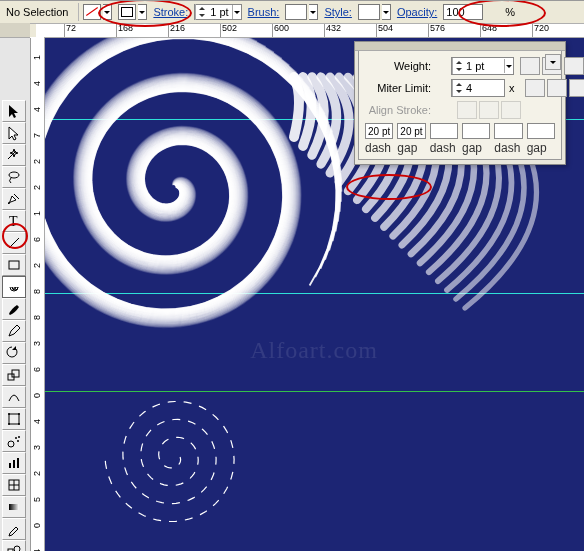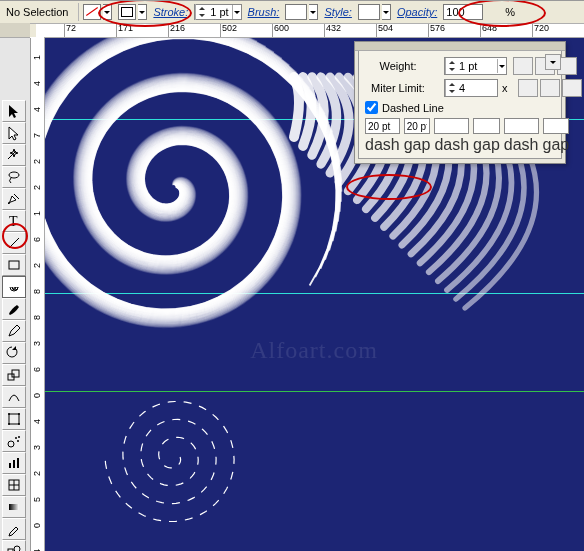--- a/index.html
+++ b/index.html
@@ -8,21 +8,21 @@
   .optbar{position:absolute;top:0;left:0;right:0;height:22px;display:flex;align-items:center;padding:0 6px;border-bottom:1px solid #b0b0b0;background:#ece9d8;z-index:5;}
   .optbar>*{margin-right:6px;}
   .sep{width:1px;height:18px;background:#b5b5b5;margin:0 4px;}
   .swatch-group{display:flex;align-items:center;gap:2px;}
   .swatch{width:16px;height:14px;border:1px solid #777;background:linear-gradient(45deg,#fff 45%,#fff 55%);position:relative;}
   .swatch.diag::after{content:"";position:absolute;left:1px;right:1px;top:6px;height:1px;background:#d00;transform:rotate(-35deg);}
   .swatch.hollow{background:#fff;}
   .swatch.hollow::after{content:"";position:absolute;left:2px;top:2px;right:2px;bottom:2px;border:1px solid #000;}
   .dd{width:8px;height:14px;border:1px solid #777;border-left:none;background:#fff;display:flex;align-items:center;justify-content:center;}
   .dd::before{content:"";border:3px solid transparent;border-top-color:#000;margin-top:3px;}
-  .lbl{color:#0a3ba7;text-decoration:underline;font-style:italic;}
+  .lbl{color:#0a3ba7;text-decoration:underline;}
   .numbox{width:34px;height:14px;border:1px solid #777;background:#fff;padding:0 2px;display:flex;align-items:center;}
   .smallbox{width:20px;height:14px;border:1px solid #777;background:#fff;}
   .annot{position:absolute;border:2px solid #c00;border-radius:50%;pointer-events:none;z-index:6;}
   .annot.a1{top:-2px;left:98px;width:90px;height:24px;}
   .annot.a2{top:-2px;left:458px;width:84px;height:24px;}
   
   .dock{position:absolute;top:22px;left:0;width:30px;height:14px;background:#d6d3c4;border-bottom:1px solid #aaa;z-index:5;}
   .h-ruler{position:absolute;top:22px;left:36px;right:0;height:14px;background:#fff;border-bottom:1px solid #aaa;overflow:hidden;z-index:4;}
   .h-ruler .majors{position:absolute;inset:0;}
   .h-ruler .tick{position:absolute;top:0;bottom:0;width:1px;background:#999;}
@@ -45,37 +45,37 @@
   .annot.a3{top:173px;left:346px;width:82px;height:22px;}
   .annot.a4{position:absolute;top:222px;left:2px;width:22px;height:22px;border:2px solid #c00;border-radius:50%;z-index:10;}
   
   .panel{position:absolute;top:40px;right:18px;width:210px;background:#e9e7dc;border:1px solid #8a8a8a;box-shadow:2px 2px 4px rgba(0,0,0,.25);z-index:20;font-size:11px;}
   .panel .titlebar{height:8px;background:#cfccbc;border-bottom:1px solid #aaa;position:relative;}
   .tabs{display:flex;align-items:flex-end;padding:2px 4px 0 4px;gap:0;background:#e9e7dc;}
   .tab{padding:2px 8px;border:1px solid #999;border-bottom:none;background:#dedbce;margin-right:-1px;color:#666;}
   .tab.active{background:#f4f2e8;color:#000;position:relative;top:1px;z-index:2;}
   .tabbody{border:1px solid #999;margin:-1px 3px 4px 3px;background:#f4f2e8;padding:6px 6px 4px 6px;}
   .row{display:flex;align-items:center;margin-bottom:4px;min-height:18px;}
-  .row .rlabel{flex:0 0 66px;text-align:center;margin-right:13px;color:#000;}
+  .row .rlabel{flex:0 0 66px;text-align:right;margin-right:20px;color:#000;}
   .row.dim .rlabel{color:#999;}
   .field{display:flex;align-items:center;border:1px solid #888;background:#fff;height:16px;}
   .field input{border:none;width:36px;font-size:11px;padding:0 2px;outline:none;background:transparent;}
   .stepper{width:11px;height:16px;display:flex;flex-direction:column;border-left:1px solid #aaa;}
   .stepper div{flex:1;display:flex;align-items:center;justify-content:center;}
   .stepper div::before{content:"";border:3px solid transparent;}
   .stepper .up::before{border-bottom-color:#333;margin-bottom:2px;}
   .stepper .dn::before{border-top-color:#333;margin-top:2px;}
   .btnset{display:flex;gap:2px;margin-left:6px;}
   .btnset .b{width:18px;height:16px;border:1px solid #999;background:#eee;}
   .btnset.dim .b{opacity:.4;}
   .chkrow{display:flex;align-items:center;margin:2px 0 4px 0;}
   .chkrow input{margin:0 4px 0 0;}
   .dashgrid{display:grid;grid-template-columns:repeat(6,1fr);gap:2px 4px;}
   .dashgrid input{width:100%;height:16px;border:1px solid #888;font-size:10px;text-align:left;padding:0 2px;box-sizing:border-box;background:#fff;}
-  .dashgrid .cap{text-align:left;font-size:16px;color:#333;}
+  .dashgrid .cap{text-align:left;font-size:12px;color:#333;}
   .panel .closebtn{position:absolute;right:4px;top:0;width:10px;height:8px;}
   .menu-dd{position:absolute;right:4px;top:12px;width:14px;height:14px;border:1px solid #999;background:#eee;display:flex;align-items:center;justify-content:center;}
   .menu-dd::before{content:"";border:3px solid transparent;border-top-color:#000;margin-top:3px;}
 </style>
 </head>
 <body>
 
 <div class="app">
 
   <div class="annot a1"></div>
@@ -120,21 +120,21 @@
     <span style="margin-left:16px;">%</span>
   </div>
 
   <div class="dock"></div>
 
   <div class="h-ruler">
     <div class="majors" id="hruler">
         <div class="tick" style="left:28px"></div>
         <div class="lab" style="left:30px">72</div>
         <div class="tick" style="left:80px"></div>
-        <div class="lab" style="left:82px">171</div>
+        <div class="lab" style="left:82px">168</div>
         <div class="tick" style="left:132px"></div>
         <div class="lab" style="left:134px">216</div>
         <div class="tick" style="left:184px"></div>
         <div class="lab" style="left:186px">502</div>
         <div class="tick" style="left:236px"></div>
         <div class="lab" style="left:238px">600</div>
         <div class="tick" style="left:288px"></div>
         <div class="lab" style="left:290px">432</div>
         <div class="tick" style="left:340px"></div>
         <div class="lab" style="left:342px">504</div>
@@ -401,23 +401,27 @@
             </div>
           <input value="4" style="">
         </div>
         <span style="margin:0 4px;">x</span>
         <div class="btnset">
             <div class="b"></div>
             <div class="b"></div>
             <div class="b"></div>
           </div>
       </div>
-      <div class="chkrow">
-        <input type="checkbox" checked="" style="">
-        <span>Dashed Line</span>
+      <div class="row dim">
+        <div class="rlabel">Align Stroke:</div>
+        <div class="btnset dim">
+            <div class="b"></div>
+            <div class="b"></div>
+            <div class="b"></div>
+          </div>
       </div>
       <div class="dashgrid" id="dashgrid">
           <input value="20 pt" style="">
           <input value="20 pt" style="">
           <input value="" style="">
           <input value="" style="">
           <input value="" style="">
           <input value="" style="">
           <div class="cap">dash</div>
           <div class="cap">gap</div>

